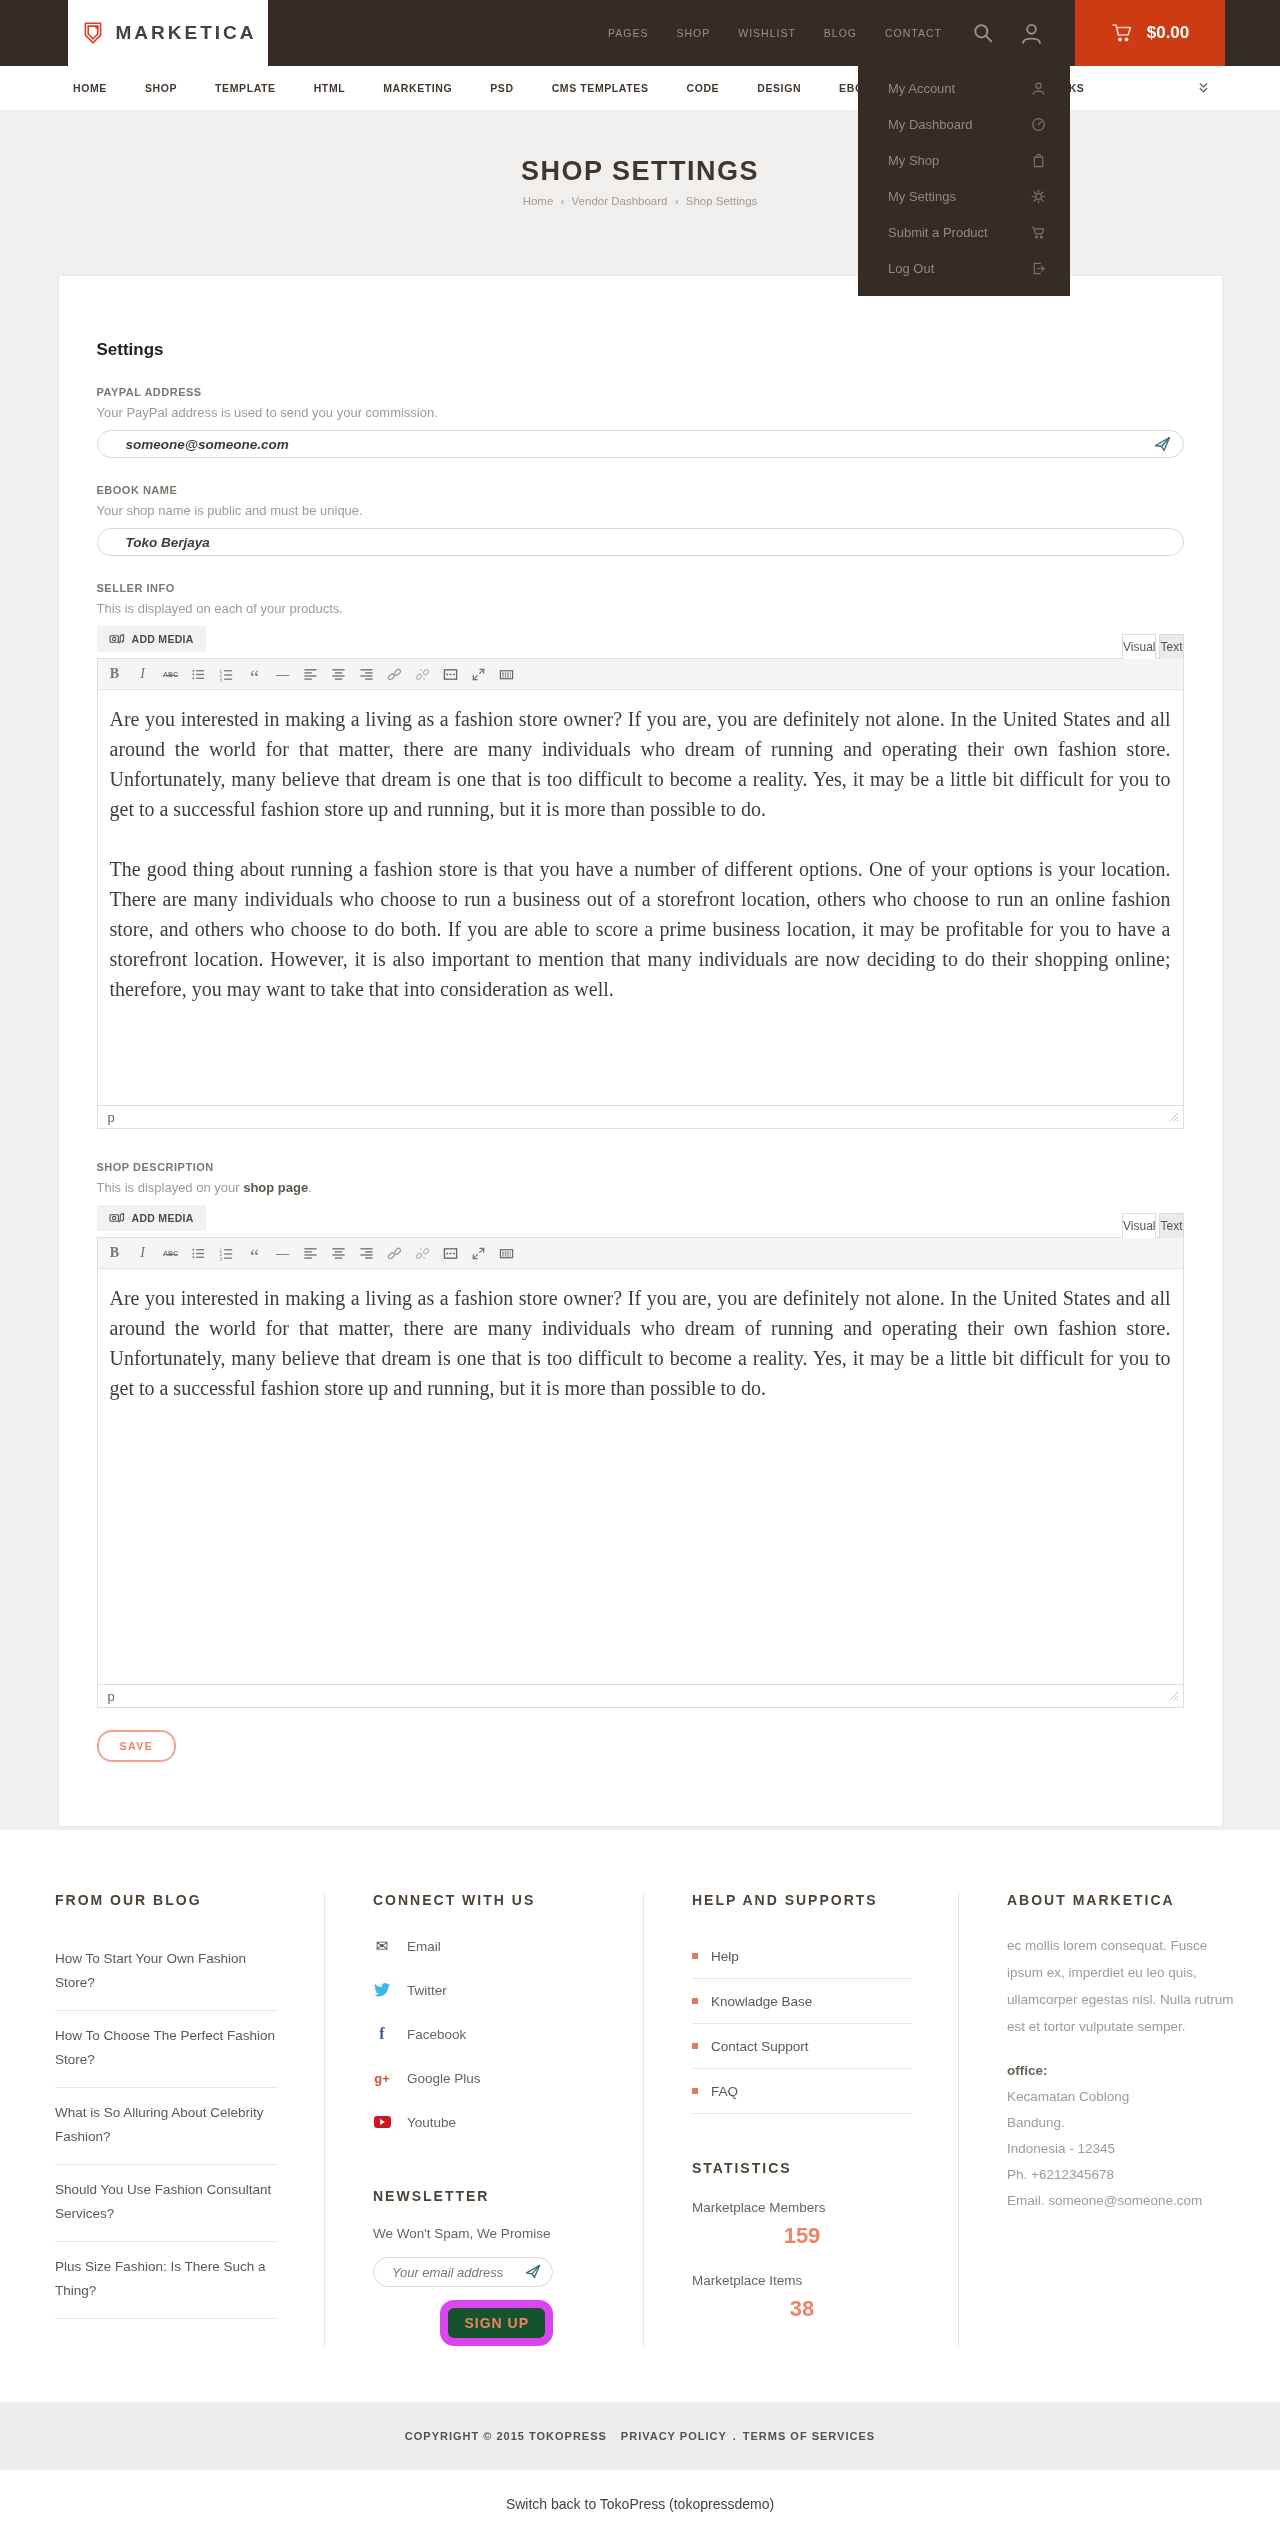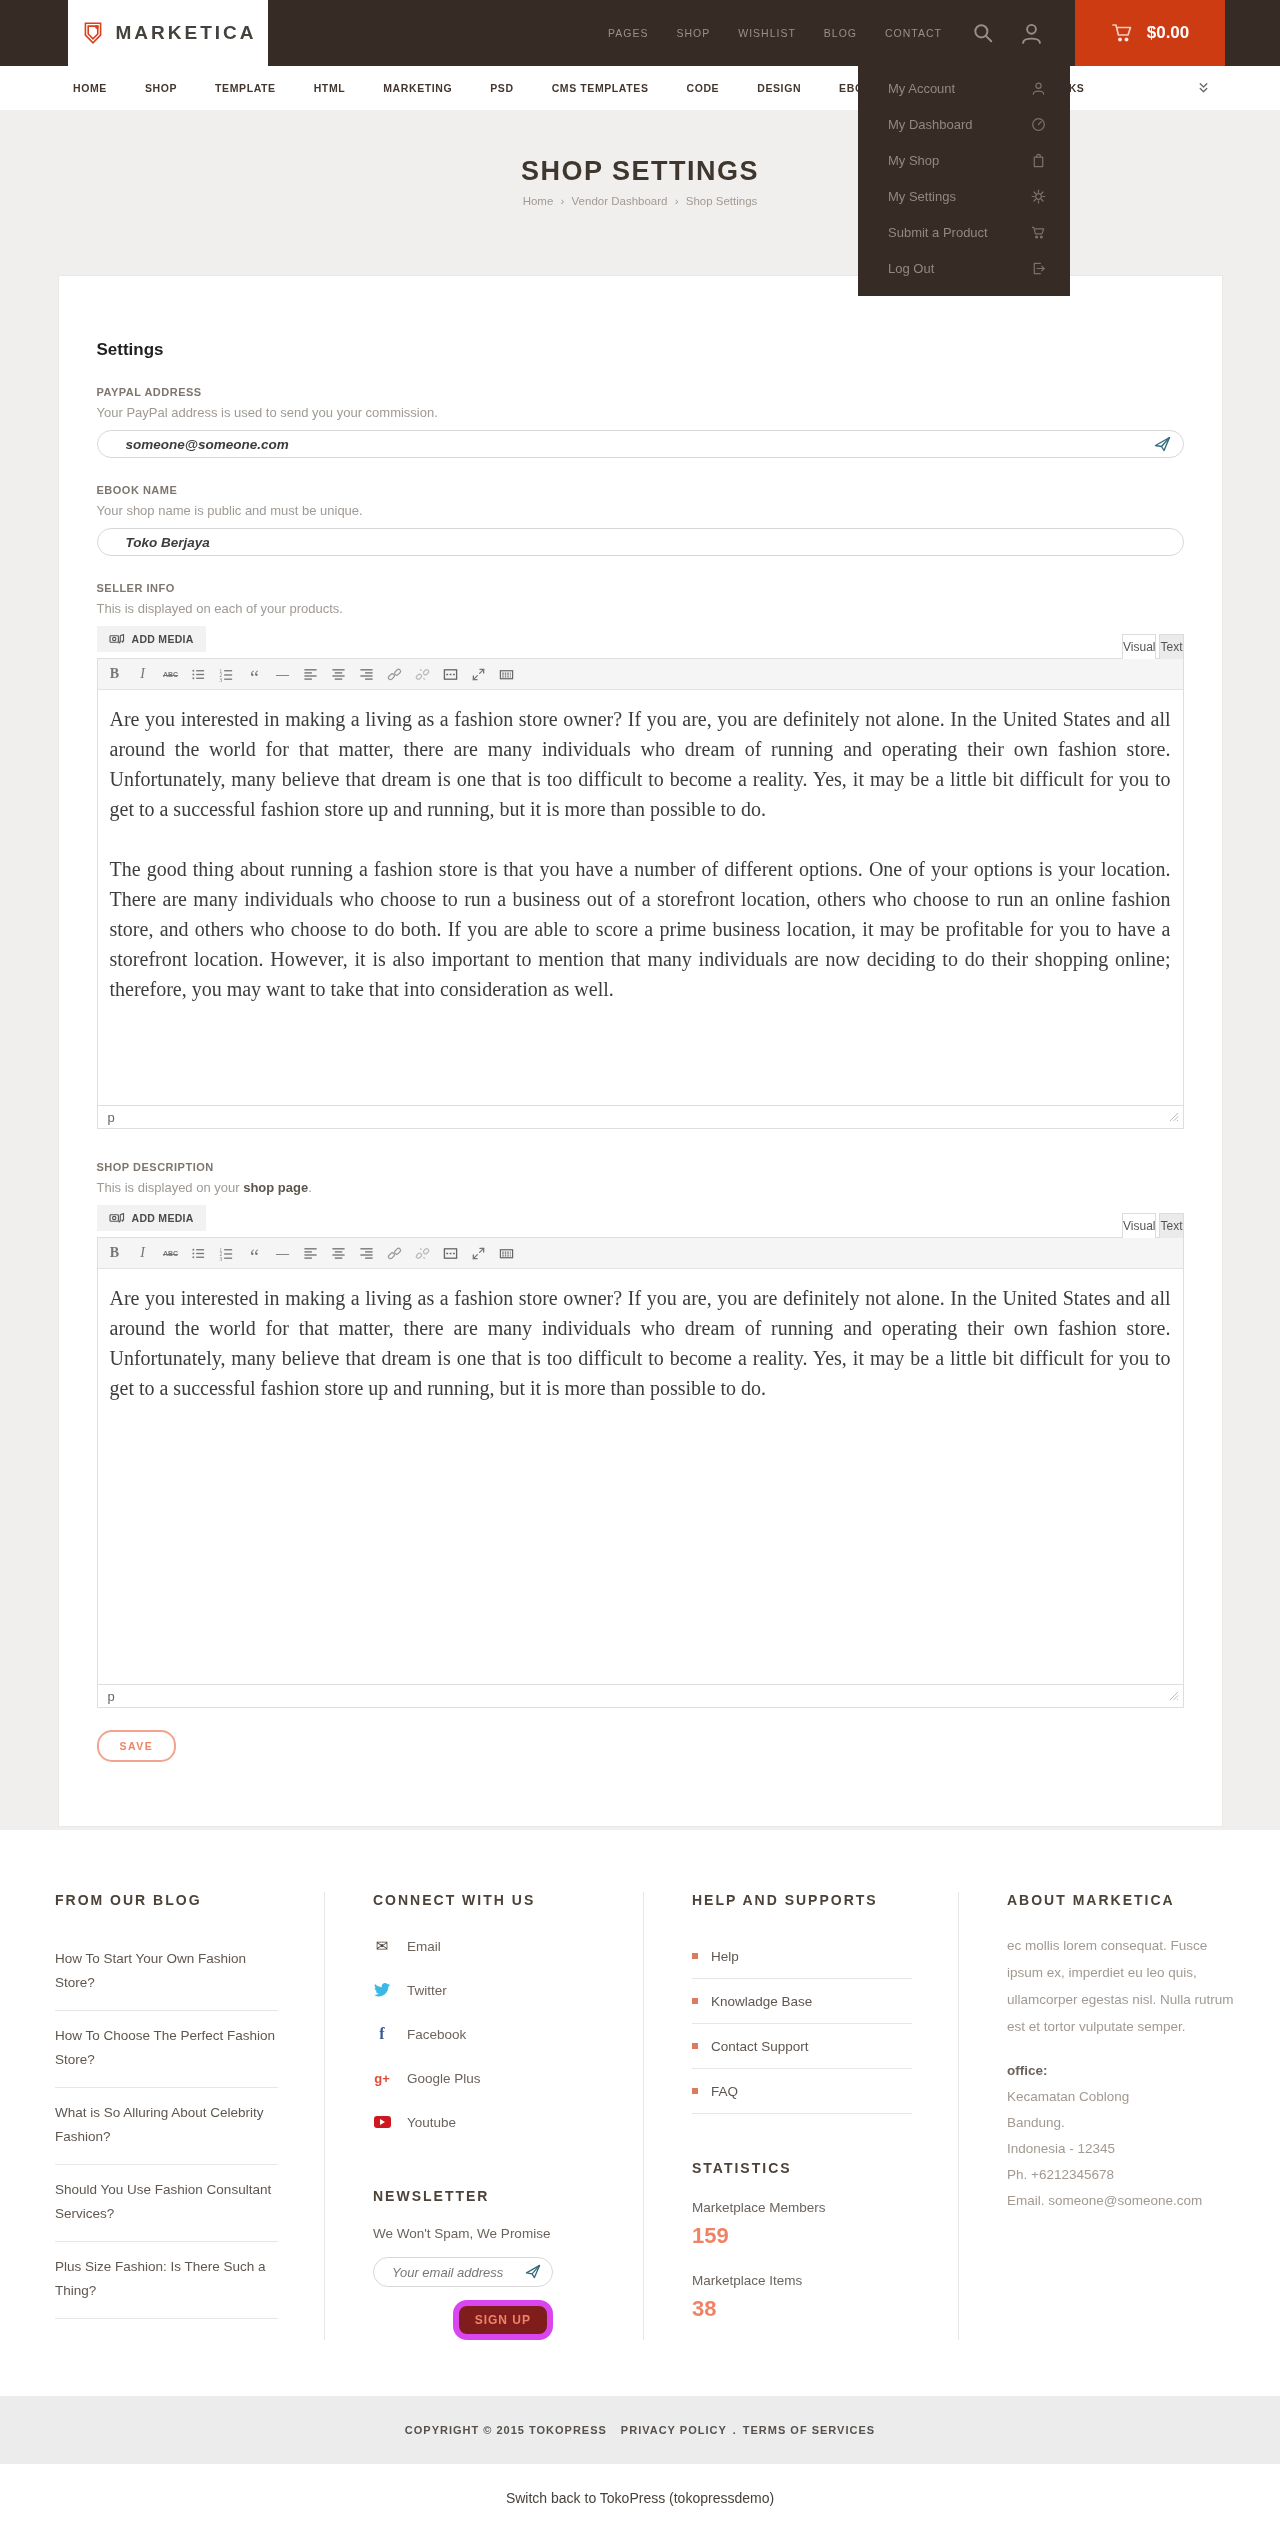--- a/index.html
+++ b/index.html
@@ -88,28 +88,28 @@
   .yt-badge { width:17px; height:12px; background:#cc181e; border-radius:3px; display:flex; align-items:center; justify-content:center; }
   .yt-tri { width:0; height:0; border-left:5px solid #fff; border-top:3px solid transparent; border-bottom:3px solid transparent; }
   .email-glyph { font-size:15px; color:#4a4038; }
   .newsletter { margin-top:44px; }
   .nl-tagline { margin-top:22px; font-size:13.5px; color:#6b635c; }
   .nl-input-wrap { position:relative; width:180px; margin-top:16px; }
   .nl-input { width:180px; height:30px; border:1px solid #d8d8d8; border-radius:15px; padding:0 32px 0 18px; font-family:"Liberation Sans", sans-serif; font-size:13px; font-style:italic; color:#777; outline:none; }
   .nl-input::placeholder { color:#777; font-style:italic; }
   .nl-pen { position:absolute; right:12px; top:7px; }
   .signup-row { width:180px; display:flex; justify-content:flex-end; margin-top:13px; }
-  .signup-btn { background:#7f1d1d; border:6px solid #d946ef; border-radius:14px; color:#ee8465; font-family:"Liberation Sans", sans-serif; font-size:12px; font-weight:bold; letter-spacing:1px; padding:7px 16px; cursor:pointer; }
+  .signup-btn { background:#14532d; border:8px solid #d946ef; border-radius:14px; color:#ee8465; font-family:"Liberation Sans", sans-serif; font-size:14px; font-weight:bold; letter-spacing:1px; padding:7px 16px; cursor:pointer; }
   .help-list { margin-top:26px; }
   .help-item { height:45px; display:flex; align-items:center; gap:13px; border-bottom:1px solid #e9e6e3; font-size:13.5px; color:#5f574f; cursor:pointer; }
   .sq-bullet { width:6px; height:6px; background:#dd7b60; }
   .stats { margin-top:46px; }
   .stat-row { margin-top:24px; }
   .stat-label { font-size:13.5px; color:#6b635c; }
-  .stat-value { margin-top:8px; font-size:22px; font-weight:bold; color:#ee8465; }
+  .stat-value { margin-top:8px; font-size:22px; font-weight:bold; color:#ee8465;text-align:center; }
   .about-text { margin-top:24px; font-size:13.5px; line-height:27px; color:#a29a92; }
   .office-block { margin-top:18px; font-size:13.5px; line-height:26px; color:#a29a92; }
   .office-label { font-weight:bold; color:#6b635c; }
 
   
   .copyright-bar { height:68px; background:#ececec; display:flex; align-items:center; justify-content:center; gap:14px; }
   .copyright-text, .legal-link, .legal-sep { font-size:11px; font-weight:bold; letter-spacing:1px; color:#55504b; }
   .legal-link { cursor:pointer; }
   .legal-links { display:flex; gap:6px; align-items:center; }
   .admin-bar { height:68px; background:#fff; display:flex; align-items:center; justify-content:center; }

